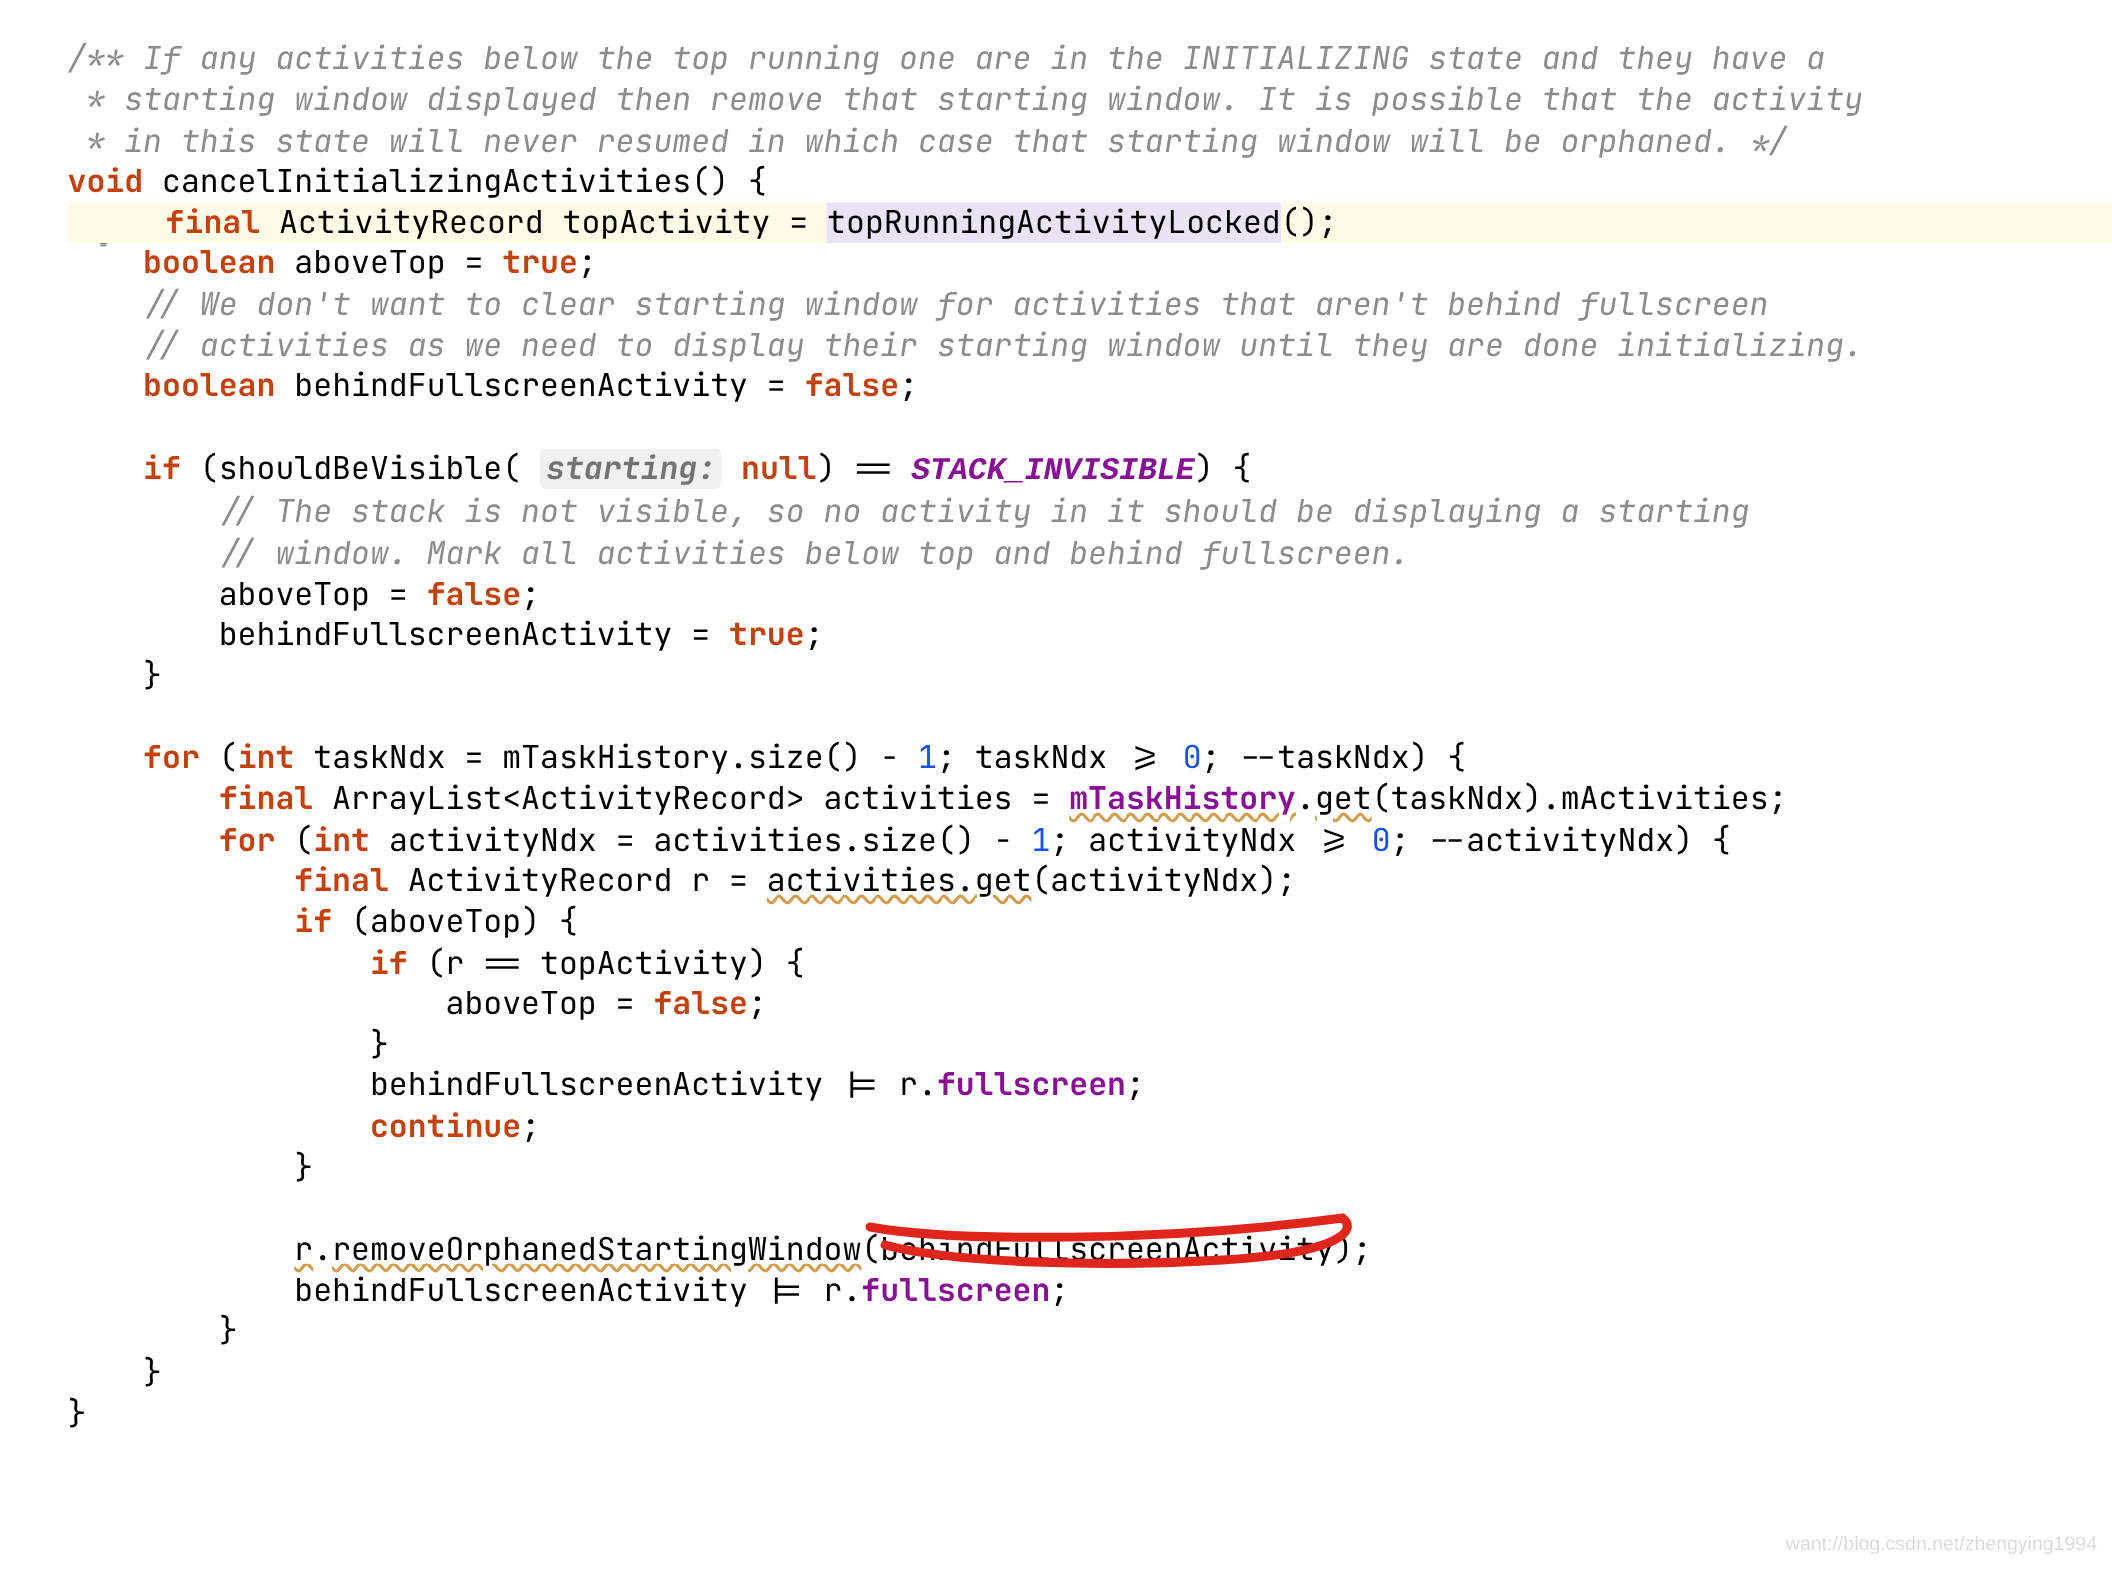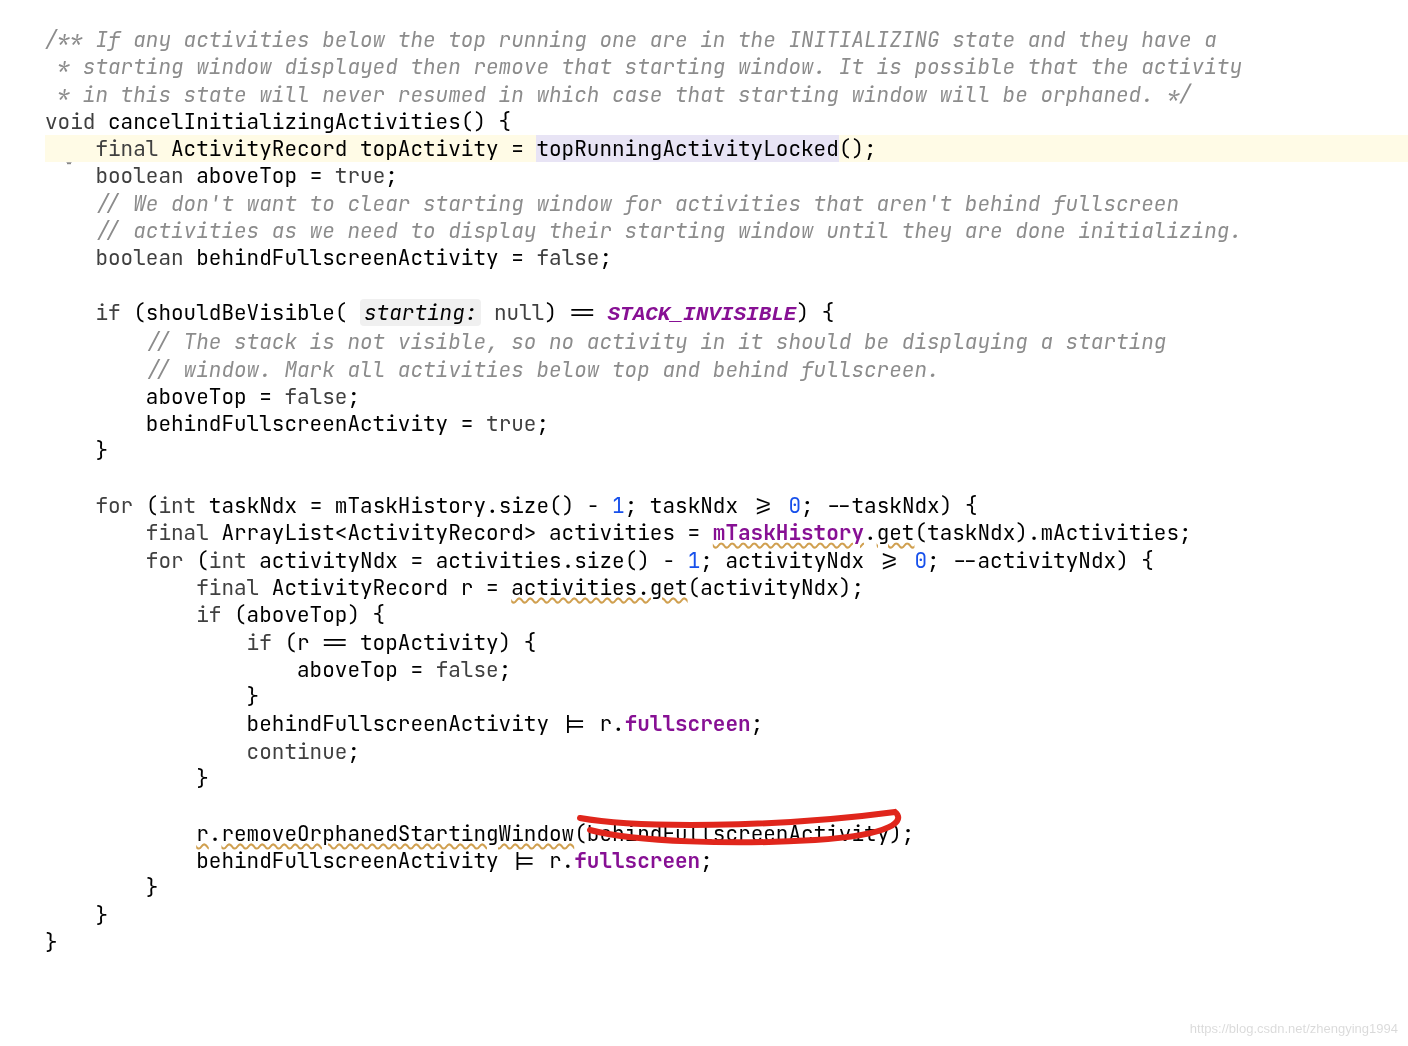--- a/index.html
+++ b/index.html
@@ -29,28 +29,28 @@
     width: 18px;
     height: 22px;
   }
   .code {
     position: absolute;
     left: 45px;
     top: 26px;
     right: 0;
   }
   .line { display: block; min-height: 27.3px; }
-  .line.hl { background: #fffbe6; }
-  .kw { color: #404040; font-weight: normal; }
+  .line.hl { background: #fffbe6; padding-left: 15px; }
+  .kw { color: #c2410c; font-weight: bold; }
   .cmt { color: #8c8c8c; font-style: italic; }
   .num { color: #1750eb; }
   .const { color: #871094; font-style: italic; font-weight: bold; font-family: Liberation Mono, monospace; }
   .field { color: #871094; font-weight: bold; }
   .call-hl { background: #e8e4f5; }
-  .param-label { color: #000000; background: #f0f0f0; border-radius: 4px; padding: 0 4px; font-style: italic; }
+  .param-label { color: #737373; background: #f0f0f0; border-radius: 4px; padding: 0 4px; font-style: italic; font-weight: bold; }
   .u { text-decoration-color: #000000; }
   .u-warn { text-decoration: underline wavy; text-decoration-color: #d0a050; }
   .annot {
     position: absolute;
     pointer-events: none;
   }
   .watermark {
     position: absolute;
     right: 10px;
     bottom: 8px;
@@ -74,16 +74,16 @@
     </svg>
   </span>
 </div>
 
 <div class="code" id="code"><span class="line"><span class="cmt">/** If any activities below the top running one are in the INITIALIZING state and they have a </span></span><span class="line"><span class="cmt"> * starting window displayed then remove that starting window. It is possible that the activity </span></span><span class="line"><span class="cmt"> * in this state will never resumed in which case that starting window will be orphaned. */</span></span><span class="line"><span class="kw">void</span><span> cancelInitializingActivities() {</span></span><span class="line hl"><span>    </span><span class="kw">final</span><span> ActivityRecord topActivity = </span><span class="call-hl">topRunningActivityLocked</span><span>();</span></span><span class="line"><span>    </span><span class="kw">boolean</span><span> </span><span class="u">aboveTop</span><span> = </span><span class="kw">true</span><span>;</span></span><span class="line"><span>    </span><span class="cmt">// We don't want to clear starting window for activities that aren't behind fullscreen </span></span><span class="line"><span>    </span><span class="cmt">// activities as we need to display their starting window until they are done initializing.</span></span><span class="line"><span>    </span><span class="kw">boolean</span><span> </span><span class="u">behindFullscreenActivity</span><span> = </span><span class="kw">false</span><span>;</span></span><span class="line"><span> </span></span><span class="line"><span>    </span><span class="kw">if</span><span> (shouldBeVisible( </span><span class="param-label">starting:</span><span class="kw"> null</span><span>) == </span><span class="const">STACK_INVISIBLE</span><span>) {</span></span><span class="line"><span>        </span><span class="cmt">// The stack is not visible, so no activity in it should be displaying a starting </span></span><span class="line"><span>        </span><span class="cmt">// window. Mark all activities below top and behind fullscreen.</span></span><span class="line"><span>        </span><span class="u">aboveTop</span><span> = </span><span class="kw">false</span><span>;</span></span><span class="line"><span>        </span><span class="u">behindFullscreenActivity</span><span> = </span><span class="kw">true</span><span>;</span></span><span class="line"><span>    }</span></span><span class="line"><span> </span></span><span class="line"><span>    </span><span class="kw">for</span><span> (</span><span class="kw">int</span><span> </span><span class="u">taskNdx</span><span> = mTaskHistory.size() - </span><span class="num">1</span><span>; </span><span class="u">taskNdx</span><span> &gt;= </span><span class="num">0</span><span>; --</span><span class="u">taskNdx</span><span>) {</span></span><span class="line"><span>        </span><span class="kw">final</span><span> ArrayList&lt;ActivityRecord&gt; activities = </span><span class="u-warn field">mTaskHistory</span><span>.</span><span class="u-warn">get</span><span>(</span><span class="u">taskNdx</span><span>).mActivities;</span></span><span class="line"><span>        </span><span class="kw">for</span><span> (</span><span class="kw">int</span><span> </span><span class="u">activityNdx</span><span> = activities.size() - </span><span class="num">1</span><span>; </span><span class="u">activityNdx</span><span> &gt;= </span><span class="num">0</span><span>; --</span><span class="u">activityNdx</span><span>) {</span></span><span class="line"><span>            </span><span class="kw">final</span><span> ActivityRecord r = </span><span class="u-warn">activities.get</span><span>(</span><span class="u">activityNdx</span><span>);</span></span><span class="line"><span>            </span><span class="kw">if</span><span> (</span><span class="u">aboveTop</span><span>) {</span></span><span class="line"><span>                </span><span class="kw">if</span><span> (r == topActivity) {</span></span><span class="line"><span>                    </span><span class="u">aboveTop</span><span> = </span><span class="kw">false</span><span>;</span></span><span class="line"><span>                }</span></span><span class="line"><span>                </span><span class="u">behindFullscreenActivity</span><span> |= r.</span><span class="field">fullscreen</span><span>;</span></span><span class="line"><span>                </span><span class="kw">continue</span><span>;</span></span><span class="line"><span>            }</span></span><span class="line"><span> </span></span><span class="line"><span>            </span><span class="u-warn">r</span><span>.</span><span class="u-warn">removeOrphanedStartingWindow</span><span class="u">(</span><span class="u">behindFullscreenActivity</span><span class="u">);</span></span><span class="line"><span>            </span><span class="u">behindFullscreenActivity</span><span> |= r.</span><span class="field">fullscreen</span><span>;</span></span><span class="line"><span>        }</span></span><span class="line"><span>    }</span></span><span class="line"><span>}</span></span></div>
 
 <svg class="annot" style="left:575px; top:800px; width:340px; height:50px;">
   <path d="M5 18 C 60 28, 200 28, 320 12 C 330 20, 320 35, 240 40 C 160 45, 60 42, 15 30" fill="none" stroke="#e0261c" stroke-width="6" stroke-linecap="round"></path>
 </svg>
 
-<div class="watermark">https://blog.csdn.net/zhengying1994</div>
+<div class="watermark">want://blog.csdn.net/zhengying1994</div>
 
 
 
 
 </body></html>

